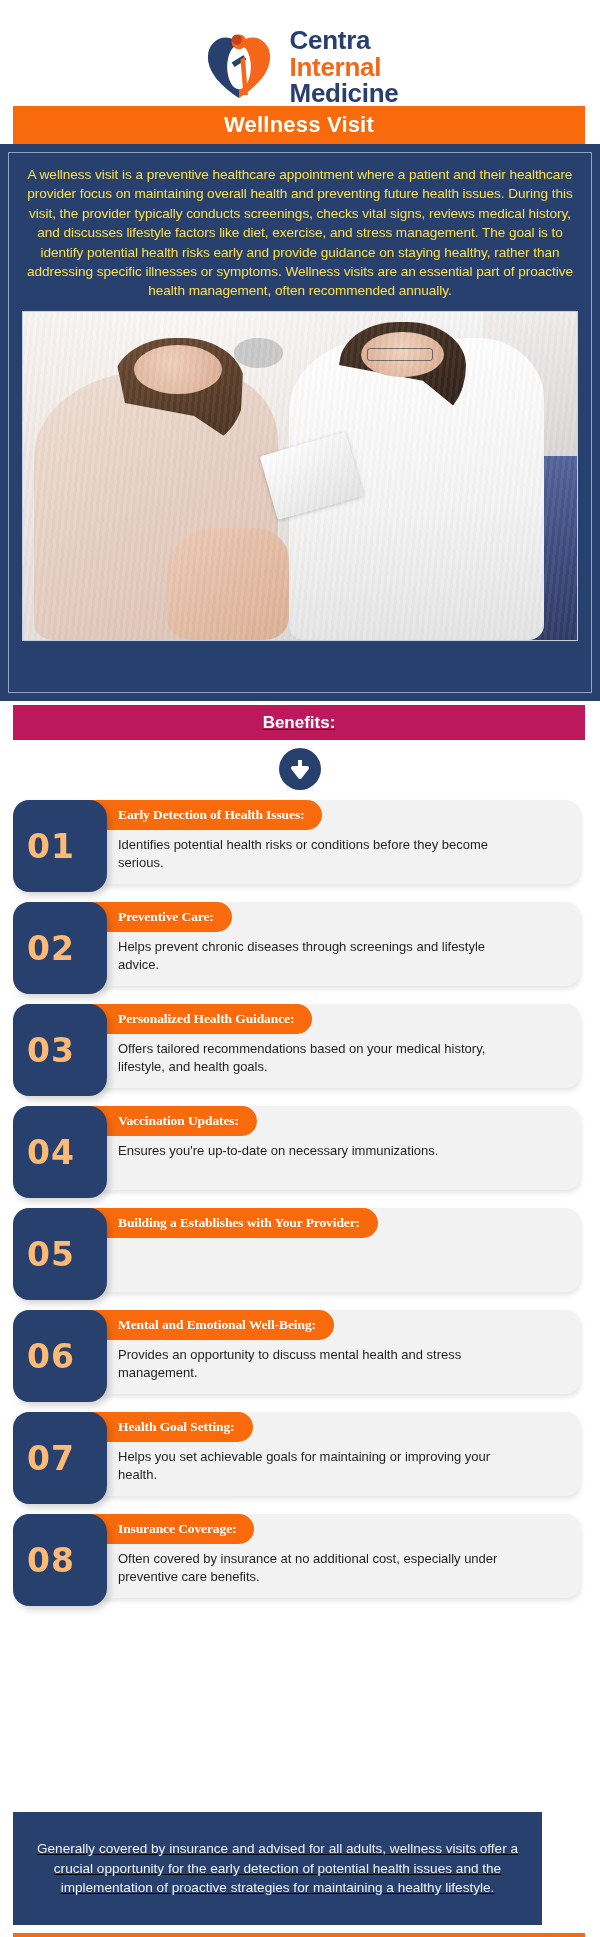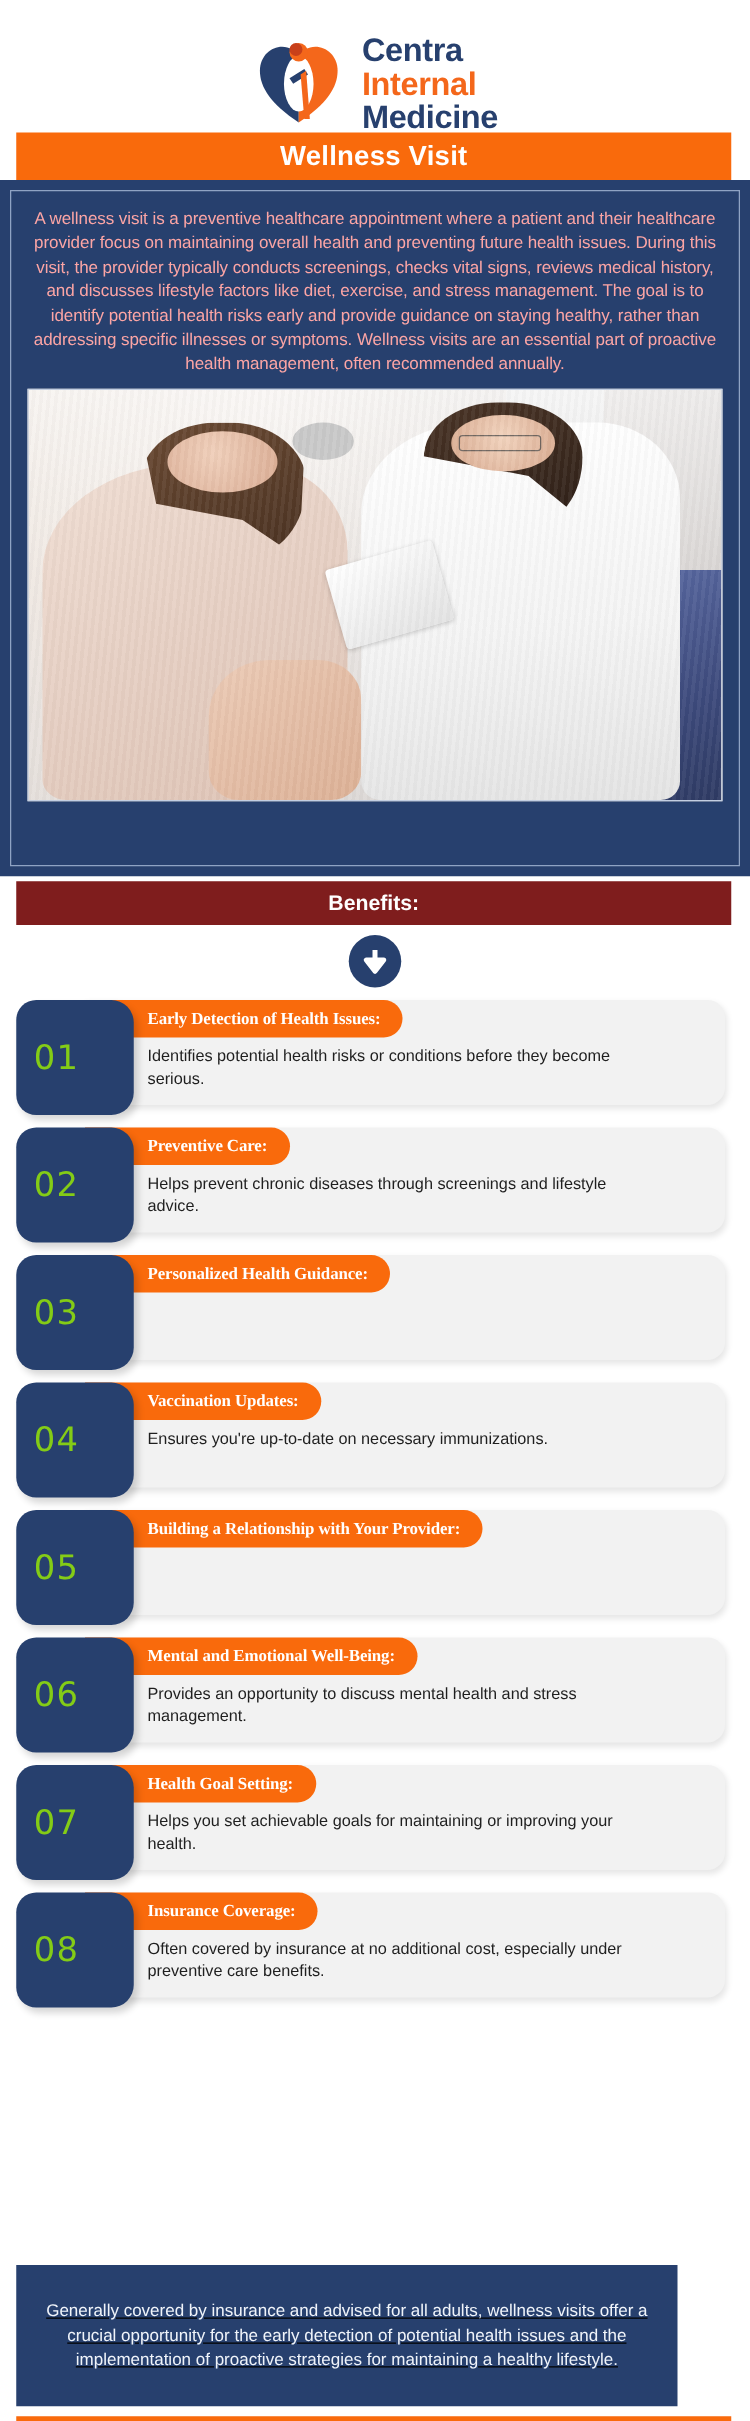--- a/index.html
+++ b/index.html
@@ -72,21 +72,21 @@
     background: #27406E;
     padding: 8px;
   }
   .intro-inner {
     width: 100%;
     height: 100%;
     border: 1px solid #8fa3c4;
     padding: 12px 13px 10px 13px;
   }
   .intro-text {
-    color: #fca5a5;
+    color: #fde047;
     font-size: 13.6px;
     line-height: 19.4px;
     text-align: center;
     letter-spacing: -0.05px;
   }
   .photo {
     position: relative;
     margin: 10px auto 0 auto;
     width: 100%;
     height: 330px;
@@ -174,24 +174,25 @@
       repeating-linear-gradient(96deg, rgba(255,255,255,0.05) 0 3px, rgba(0,0,0,0.02) 3px 6px);
   }
 
   
   .benefits-bar {
     position: absolute;
     left: 13px;
     top: 687px;
     width: 572px;
     height: 35px;
-    background: #7f1d1d;
+    background: #be185d;
     display: flex;
     align-items: center;
     justify-content: center;
+    text-decoration: underline;
   }
   .benefits-bar span {
     color: #ffffff;
     font-size: 17px;
     font-weight: bold;
   }
 
   .arrow-wrap {
     position: absolute;
     left: 0; top: 730px;
@@ -261,23 +262,23 @@
     background: #27406E;
     border-radius: 16px 18px 18px 16px;
     display: flex;
     align-items: center;
     justify-content: flex-start;
     padding-left: 14px;
     z-index: 4;
     box-shadow: 3px 4px 6px rgba(0,0,0,0.16);
   }
   .numbox span {
-    color: #84cc16;
-    font-size: 27px;
-    font-weight: 400;
+    color: #fdba74;
+    font-size: 33px;
+    font-weight: 700;
     letter-spacing: 1px;
     font-family: "DejaVu Sans", sans-serif;
   }
 
   
   .footer-panel {
     position: absolute;
     left: 13px;
     top: 1794px;
     width: 529px;
@@ -386,38 +387,39 @@
         <div class="desc">Helps prevent chronic diseases through screenings and lifestyle advice.</div>
         <div class="numbox">
           <span>02</span>
         </div>
       </div>
       <div class="item">
         <div class="item-body"></div>
         <div class="pill">
           <span>Personalized Health Guidance:</span>
         </div>
+        <div class="desc">Offers tailored recommendations based on your medical history, lifestyle, and health goals.</div>
         <div class="numbox">
           <span>03</span>
         </div>
       </div>
       <div class="item">
         <div class="item-body"></div>
         <div class="pill">
           <span>Vaccination Updates:</span>
         </div>
         <div class="desc">Ensures you're up-to-date on necessary immunizations.</div>
         <div class="numbox">
           <span>04</span>
         </div>
       </div>
       <div class="item">
         <div class="item-body"></div>
         <div class="pill">
-          <span>Building a Relationship with Your Provider:</span>
+          <span>Building a Establishes with Your Provider:</span>
         </div>
         <div class="numbox">
           <span>05</span>
         </div>
       </div>
       <div class="item">
         <div class="item-body"></div>
         <div class="pill">
           <span>Mental and Emotional Well-Being:</span>
         </div>

